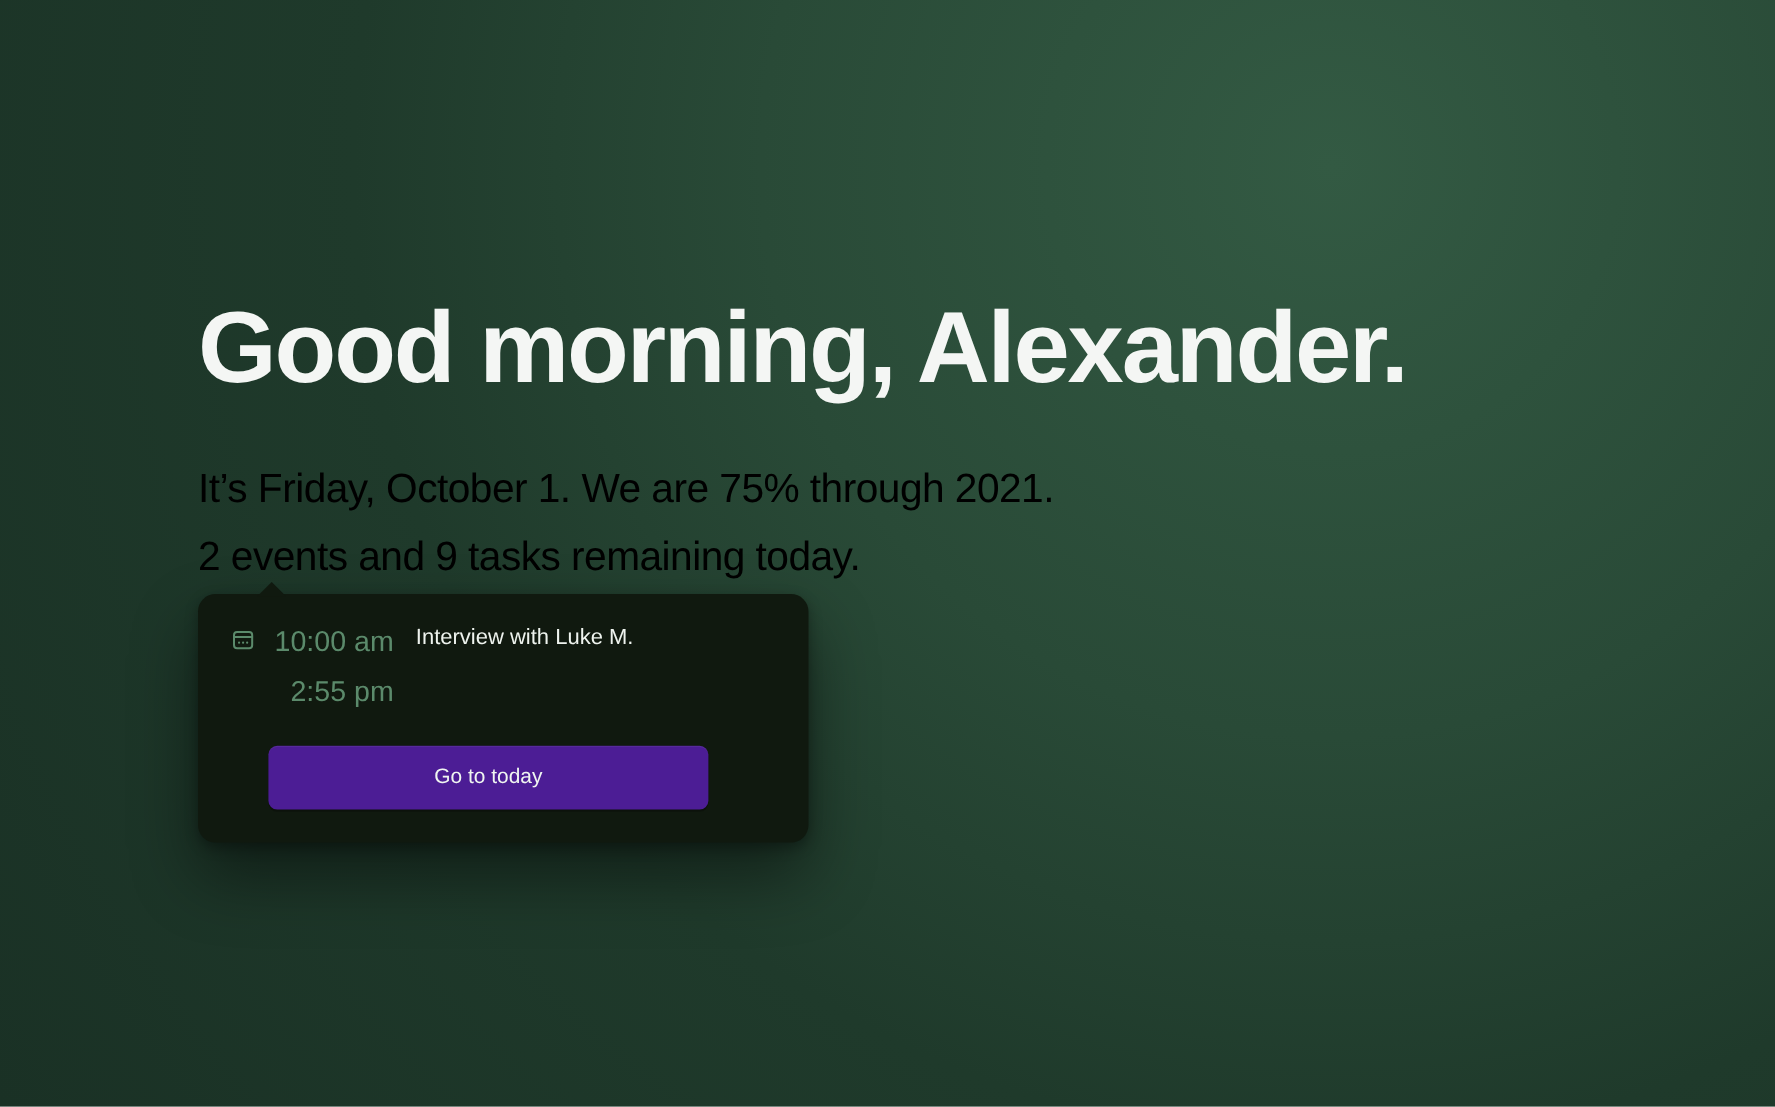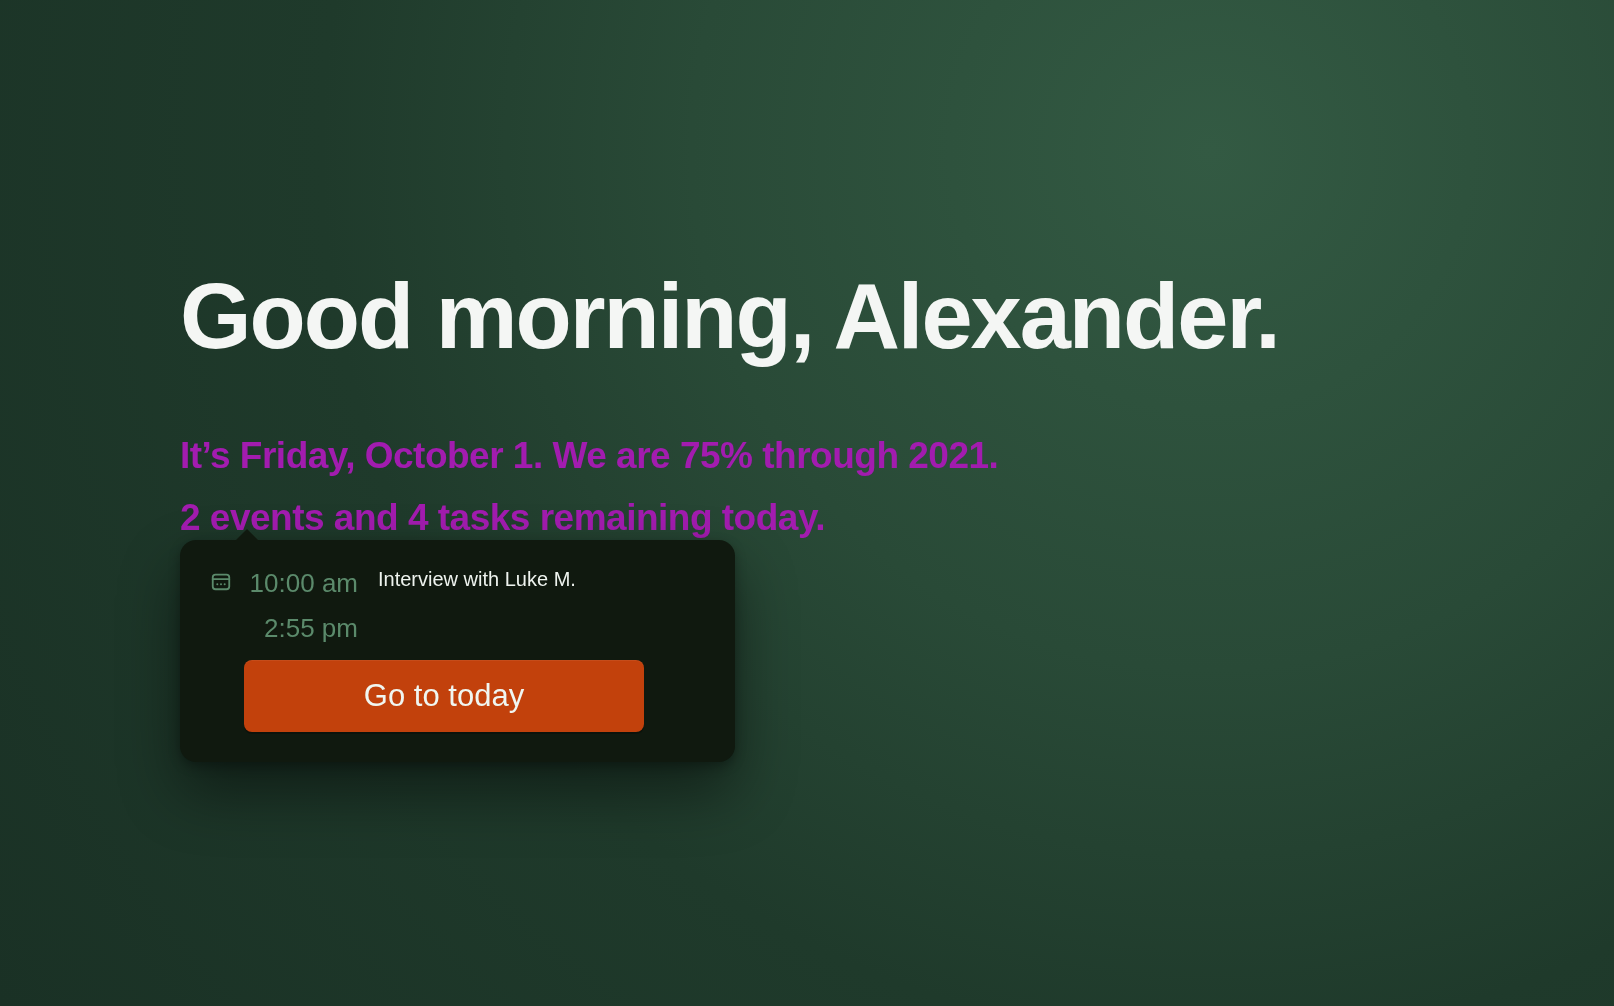--- a/index.html
+++ b/index.html
@@ -21,27 +21,27 @@
     left: 180px;
     top: 268px;
     width: 1200px;
   }
   .greeting {
     font-size: 92px;
     font-weight: 800;
     letter-spacing: -2px;
     color: #f4f6f4;
     line-height: 1.05;
-    margin-bottom: 60px;
+    margin-bottom: 48px;
   }
   .subline {
     font-size: 37px;
-    font-weight: 700;
+    font-weight: 400;
     line-height: 1.7;
-    color: #a21caf;
+    color: #000000;
     letter-spacing: -0.5px;
   }
   .popover-wrap {
     position: absolute;
     left: 180px;
     top: 540px;
     width: 555px;
   }
   .popover {
     position: relative;
@@ -59,21 +59,21 @@
     border-left: 13px solid transparent;
     border-right: 13px solid transparent;
     border-bottom: 13px solid #10190f;
   }
   .ev-grid {
     display: grid;
     grid-template-columns: 30px 130px 1fr;
     align-items: start;
     column-gap: 4px;
     row-gap: 14px;
-    margin-bottom: 16px;
+    margin-bottom: 34px;
   }
   .ev-icon {
     color: #5b8a6b;
     display: flex;
     align-items: center;
     justify-content: flex-start;
     padding-top: 2px;
   }
   .ev-icon svg { width: 22px; height: 22px; }
   .ev-time {
@@ -87,45 +87,45 @@
   .ev-title {
     color: #eef3ee;
     font-size: 20px;
     font-weight: 500;
     white-space: nowrap;
   }
   .go-btn {
     display: block;
     width: 400px;
     margin-left: 34px;
-    background: #c2410c;
+    background: #4c1d95;
     color: #f0f6f1;
     border: none;
     border-radius: 8px;
-    font-size: 31px;
+    font-size: 19px;
     font-weight: 500;
     padding: 18px 0;
     text-align: center;
     cursor: pointer;
     box-shadow: 0 2px 0 rgba(0,0,0,0.25), inset 0 1px 0 rgba(255,255,255,0.06);
     font-family: inherit;
   }
   .spacer { height: 0; }
 </style>
 </head>
 <body>
 
 <div class="stage">
 
   <div class="content">
     <h1 class="greeting">Good morning, Alexander.</h1>
 
     <div class="subline">It’s Friday, October 1. We are 75% through 2021.</div>
 
-    <div class="subline">2 events and 4 tasks remaining today.</div>
+    <div class="subline">2 events and 9 tasks remaining today.</div>
   </div>
 
   <div class="popover-wrap">
     <div class="popover">
 
       <div class="ev-grid">
         <div class="ev-icon">
           <svg viewBox="0 0 24 24" fill="none" stroke="currentColor" stroke-width="2" stroke-linecap="round" stroke-linejoin="round">
             <rect x="3" y="5" width="18" height="16" rx="3"></rect>
             <line x1="3" y1="10" x2="21" y2="10"></line>

